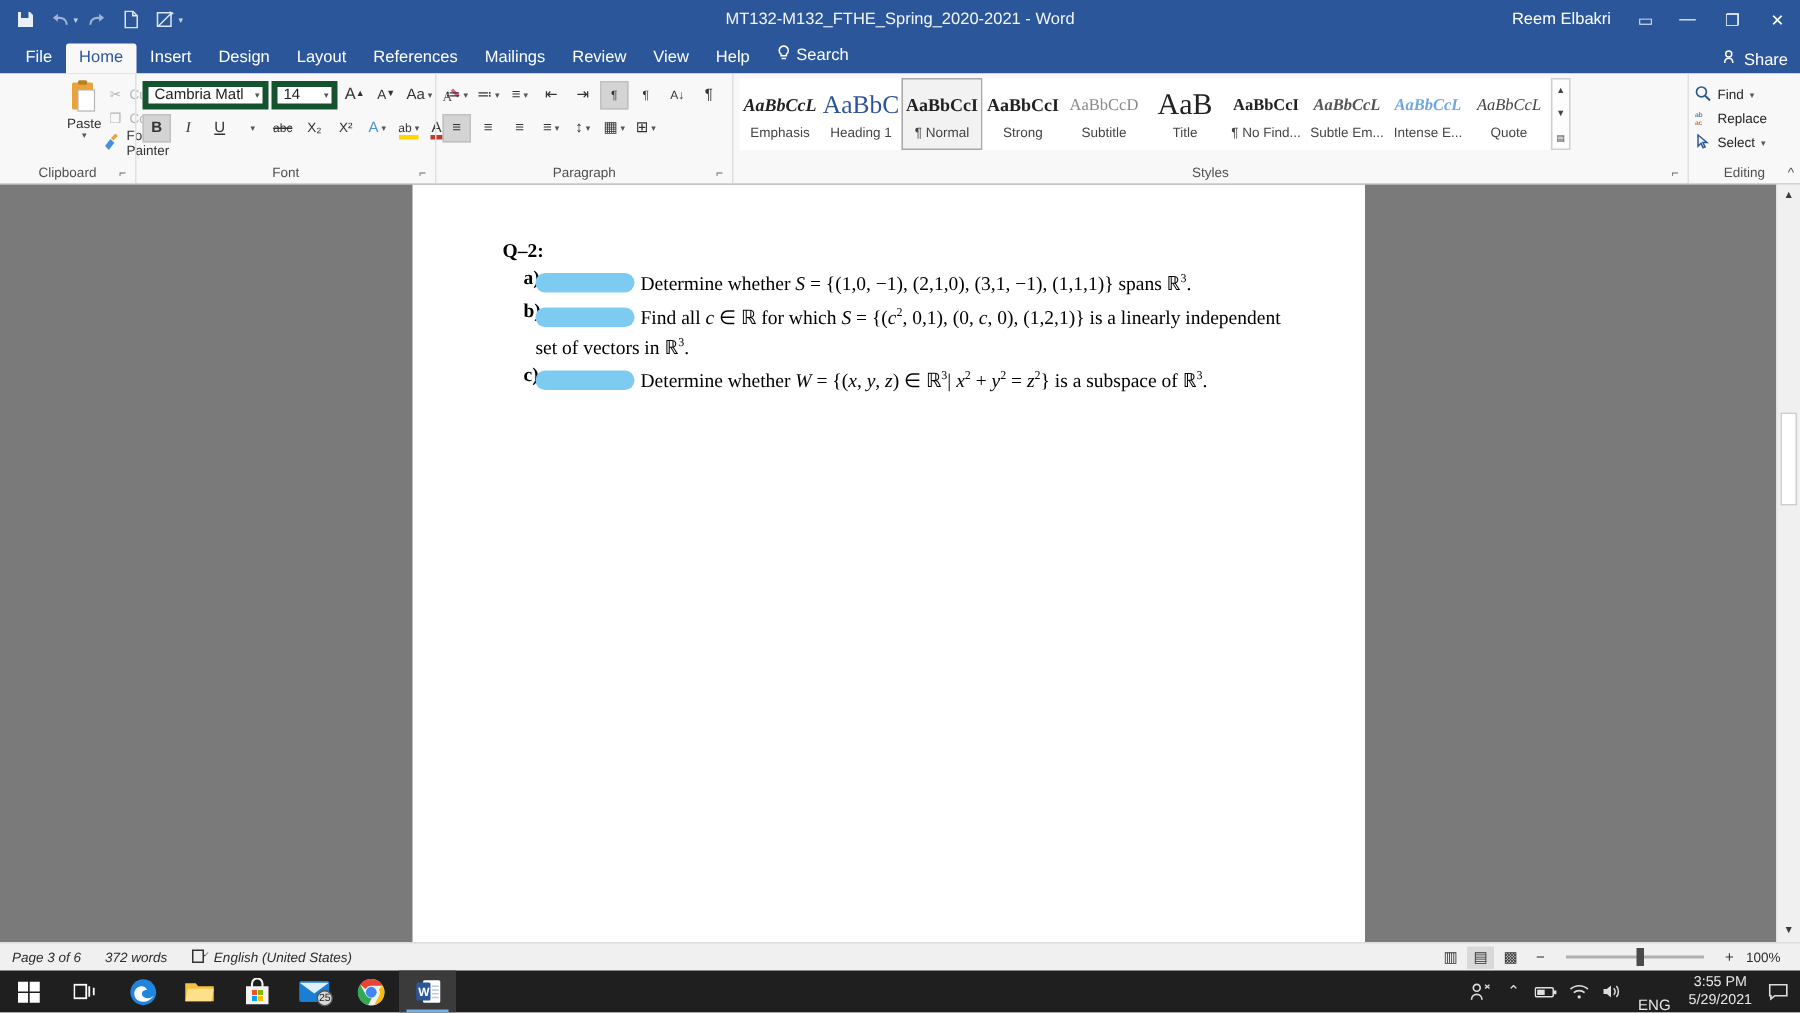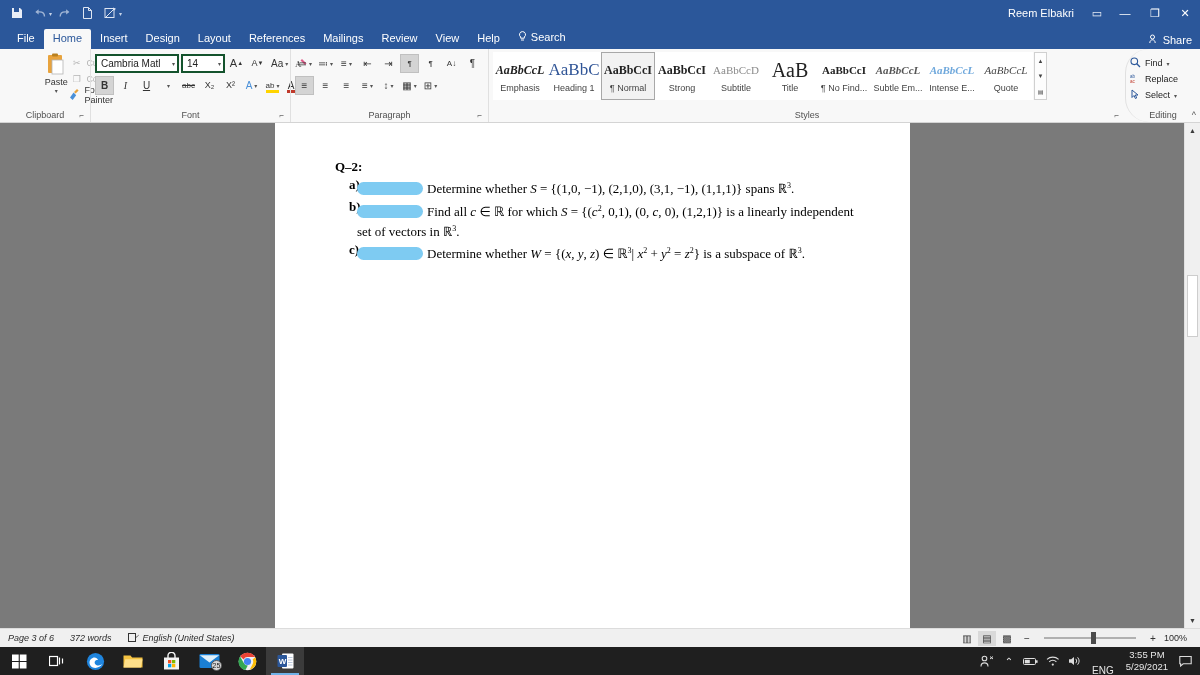--- a/index.html
+++ b/index.html
@@ -75,21 +75,21 @@
   .paste-caret { font-size: 6px; color: #555; line-height: 6px; }
   .clip-cmds { display: flex; flex-direction: column; gap: 1px; padding-top: 3px; }
   .clip-cmd { display: flex; align-items: center; gap: 3px; font-size: 9px; color: #b4b4b4; height: 15px; }
   .clip-cmd.enabled { color: #333; }
   .clip-cmd .ci { width: 13px; height: 13px; display: flex; align-items: center; justify-content: center; font-size: 9px; }
 
   
   .fontg { width: 200px; }
   .frow { display: flex; align-items: center; gap: 2px; height: 22px; }
   .combo {
-    height: 19px; border: 2px solid #14532d; background: #fff; display: flex;
+    height: 19px; border: 4px solid #14532d; background: #fff; display: flex;
     align-items: center; padding: 0 2px 0 4px; font-size: 10px; color: #222;
   }
   .combo .cv { flex: 1; overflow: hidden; white-space: nowrap; }
   .combo .cc { font-size: 6px; color: #555; padding-left: 2px; }
   .fontname { width: 84px; }
   .fontsize { width: 44px; }
   .ic {
     min-width: 19px; height: 19px; display: flex; align-items: center; justify-content: center;
     font-size: 10px; color: #333; position: relative; padding: 0 2px;
   }
@@ -110,21 +110,21 @@
   .style-item.active { border: 1px solid #a8a8a8; background: #f2f2f2; }
   .style-sample { font-size: 13px; line-height: 24px; color: #222; white-space: nowrap; }
   .style-name { font-size: 9px; color: #444; line-height: 12px; white-space: nowrap; overflow: hidden; max-width: 52px; text-align: center; }
   .gallery-scroll {
     width: 13px; display: flex; flex-direction: column; justify-content: space-between;
     border: 1px solid #d0d0d0; background: #fdfdfd; margin: 0 0 0 1px; height: 48px;
   }
   .gs-btn { height: 15px; display: flex; align-items: center; justify-content: center; font-size: 6px; color: #444; }
 
   
-  .editg { width: 75px; border-radius: 24px; }
+  .editg { width: 75px; }
   .edit-cmd { display: flex; align-items: center; gap: 4px; font-size: 9px; color: #222; height: 16px; }
   .collapse-ribbon { position: absolute; right: 4px; bottom: 2px; font-size: 9px; color: #555; }
 
   
   .docarea {
     position: absolute; top: 123px; left: 0; right: 0; bottom: 47px;
     background: #7a7a7a; overflow: hidden;
   }
   .page {
     position: absolute; left: 275px; top: 0px; width: 635px; height: 505px;
@@ -220,20 +220,21 @@
       </div>
       <div class="qat-btn">
         <svg width="13" height="12" viewBox="0 0 13 12">
             <rect x="1" y="1.5" width="9" height="9" fill="none" stroke="#dfe6f2" stroke-width="1"></rect>
             <path fill="none" stroke="#dfe6f2" stroke-width="1" d="M1.5 10.5 10 2"></path>
             <path fill="#dfe6f2" d="M9 0.5l3 1.2-2.2 2z"></path>
           </svg>
       </div>
       <span class="qat-caret">▾</span>
     </div>
+    <div class="title-text">MT132-M132_FTHE_Spring_2020-2021  -  Word</div>
     <div class="title-right">
       <span class="user-name">Reem Elbakri</span>
       <span class="ribbon-display">▭</span>
       <span class="win-btn">—</span>
       <span class="win-btn">❐</span>
       <span class="win-btn close">✕</span>
     </div>
   </div>
 
   <div class="tabsrow">

